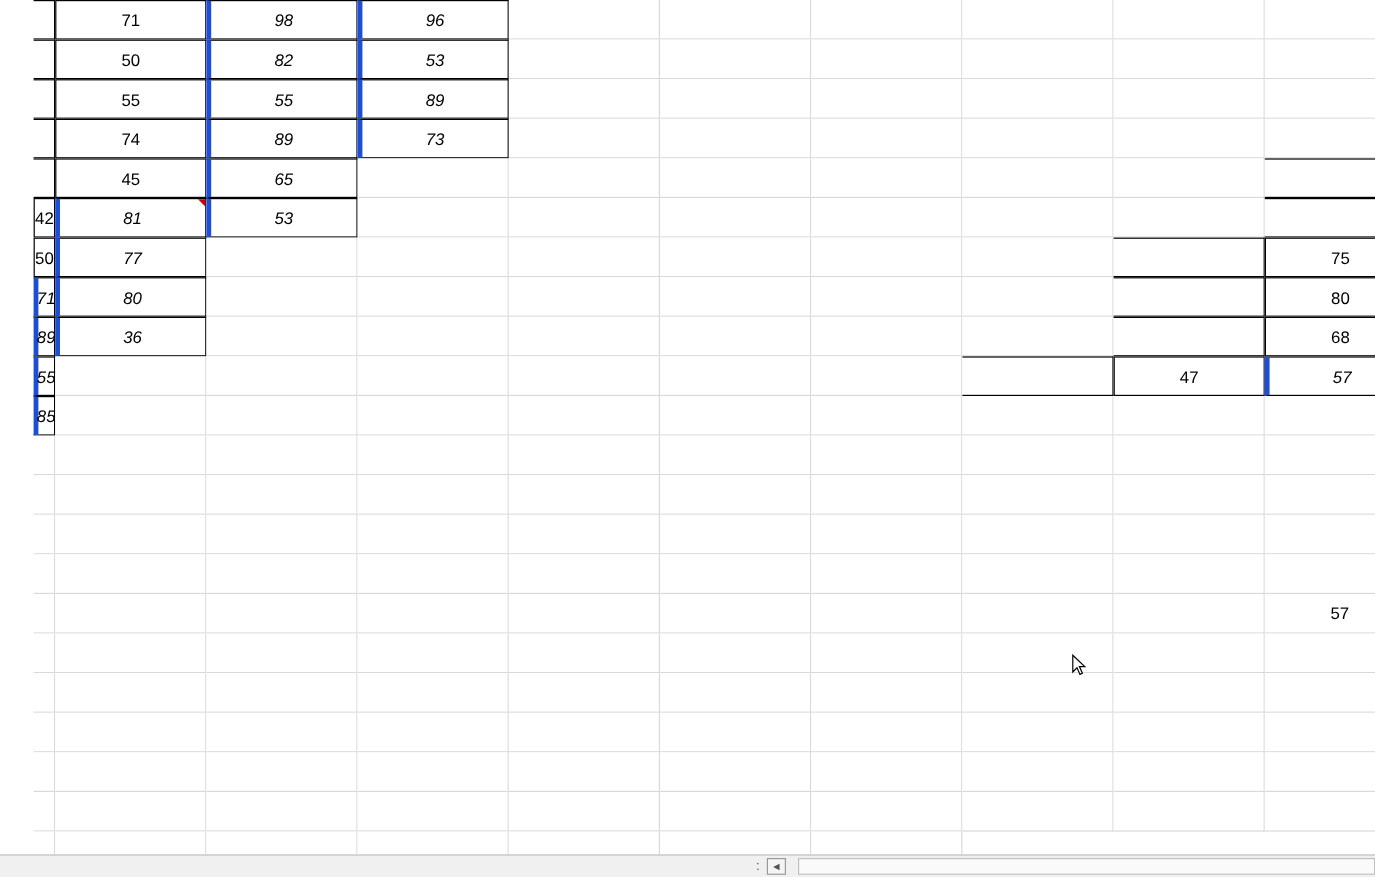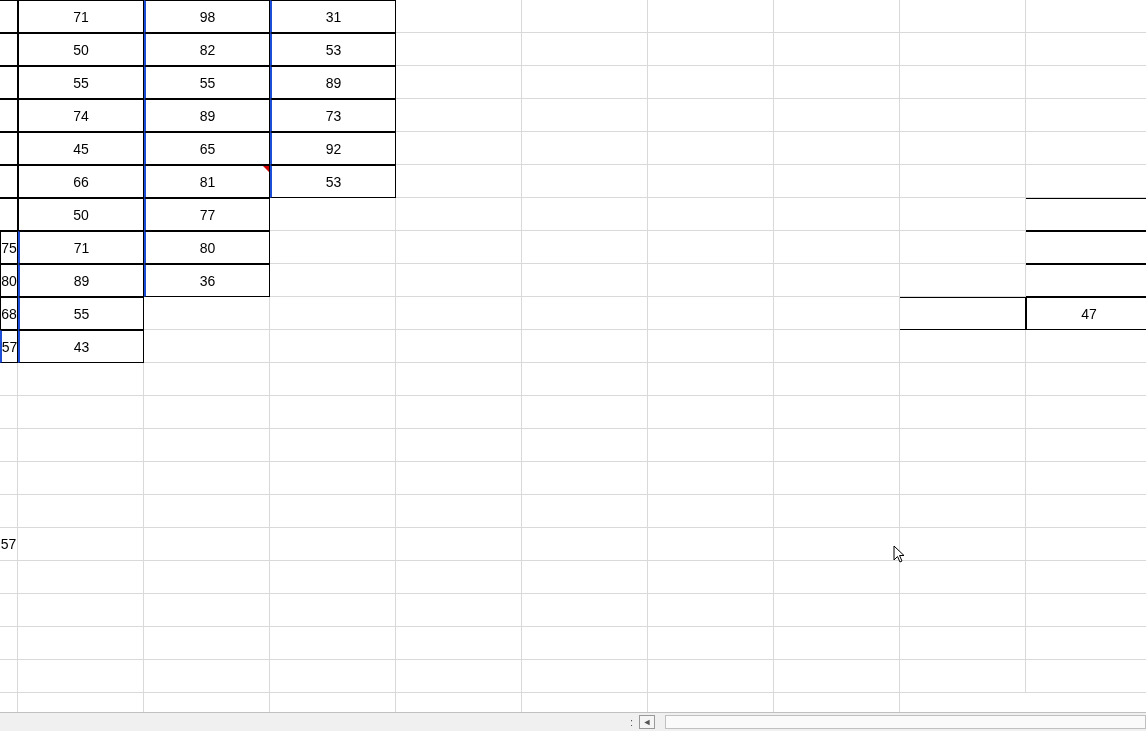--- a/index.html
+++ b/index.html
@@ -11,20 +11,21 @@
     background: #fff;
     overflow: hidden;
     position: relative;
   }
   .grid {
     display: grid;
     grid-template-columns: 18px 126px 126px 126px repeat(6, 126px);
     grid-auto-rows: 33px;
     border-collapse: collapse;
     position: relative;
+    margin-left: 28px;
   }
   .cell {
     border-right: 1px solid #d9d9d9;
     border-bottom: 1px solid #d9d9d9;
     font-size: 14px;
     color: #000;
     display: flex;
     align-items: center;
     justify-content: center;
     box-sizing: border-box;
@@ -33,21 +34,21 @@
     position: relative;
   }
   .cell.data {
     border: 1px solid #000;
   }
   .cell.stub {
     border-right: 1px solid #d9d9d9;
     border-bottom: 1px solid #d9d9d9;
   }
   
-  .cell.data + .cell.data { border-left: 2px solid #1d4ed8; }
+  .cell.data + .cell.data { border-left: 4px solid #1d4ed8; font-style: italic; }
   
   .note-indicator {
     position: absolute;
     top: 0;
     right: 0;
     width: 0;
     height: 0;
     border-top: 6px solid #d00000;
     border-left: 6px solid transparent;
   }
@@ -105,21 +106,21 @@
 
 <div class="grid" id="grid">
     <div class="cell stub" style="border-top: 1px solid rgb(0, 0, 0); border-bottom: 1px solid rgb(0, 0, 0); border-right: 1px solid rgb(0, 0, 0);"></div>
     <div class="cell data">
       <span>71</span>
     </div>
     <div class="cell data">
       <span>98</span>
     </div>
     <div class="cell data">
-      <span>31</span>
+      <span>96</span>
     </div>
     <div class="cell"></div>
     <div class="cell"></div>
     <div class="cell"></div>
     <div class="cell"></div>
     <div class="cell"></div>
     <div class="cell"></div>
     <div class="cell stub" style="border-top: 1px solid rgb(0, 0, 0); border-bottom: 1px solid rgb(0, 0, 0); border-right: 1px solid rgb(0, 0, 0);"></div>
     <div class="cell data">
       <span>50</span>
@@ -168,32 +169,29 @@
     <div class="cell"></div>
     <div class="cell"></div>
     <div class="cell"></div>
     <div class="cell stub" style="border-top: 1px solid rgb(0, 0, 0); border-bottom: 1px solid rgb(0, 0, 0); border-right: 1px solid rgb(0, 0, 0);"></div>
     <div class="cell data">
       <span>45</span>
     </div>
     <div class="cell data">
       <span>65</span>
     </div>
-    <div class="cell data">
-      <span>92</span>
-    </div>
-    <div class="cell"></div>
-    <div class="cell"></div>
-    <div class="cell"></div>
-    <div class="cell"></div>
-    <div class="cell"></div>
-    <div class="cell"></div>
-    <div class="cell stub" style="border-top: 1px solid rgb(0, 0, 0); border-bottom: 1px solid rgb(0, 0, 0); border-right: 1px solid rgb(0, 0, 0);"></div>
-    <div class="cell data">
-      <span>66</span>
+    <div class="cell"></div>
+    <div class="cell"></div>
+    <div class="cell"></div>
+    <div class="cell"></div>
+    <div class="cell"></div>
+    <div class="cell"></div>
+    <div class="cell stub" style="border-top: 1px solid rgb(0, 0, 0); border-bottom: 1px solid rgb(0, 0, 0); border-right: 1px solid rgb(0, 0, 0);"></div>
+    <div class="cell data">
+      <span>42</span>
     </div>
     <div class="cell data">
       <span>81</span>
       <div class="note-indicator"></div>
     </div>
     <div class="cell data">
       <span>53</span>
     </div>
     <div class="cell"></div>
     <div class="cell"></div>
@@ -260,21 +258,21 @@
     <div class="cell"></div>
     <div class="cell"></div>
     <div class="cell stub" style="border-top: 1px solid rgb(0, 0, 0); border-bottom: 1px solid rgb(0, 0, 0); border-right: 1px solid rgb(0, 0, 0);"></div>
     <div class="cell data">
       <span>47</span>
     </div>
     <div class="cell data">
       <span>57</span>
     </div>
     <div class="cell data">
-      <span>43</span>
+      <span>85</span>
     </div>
     <div class="cell"></div>
     <div class="cell"></div>
     <div class="cell"></div>
     <div class="cell"></div>
     <div class="cell"></div>
     <div class="cell"></div>
     <div class="cell stub"></div>
     <div class="cell"></div>
     <div class="cell"></div>

